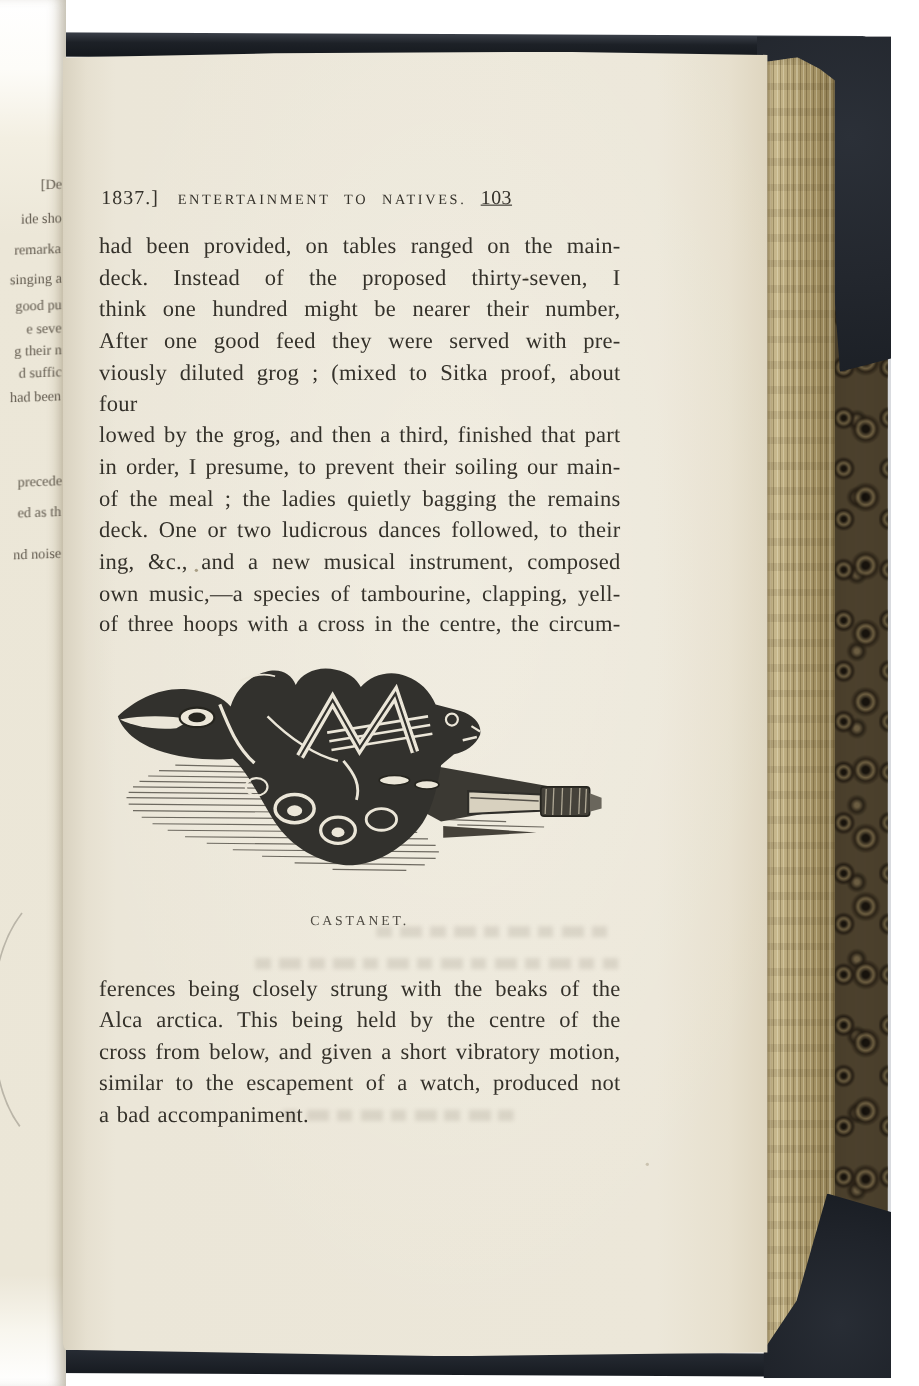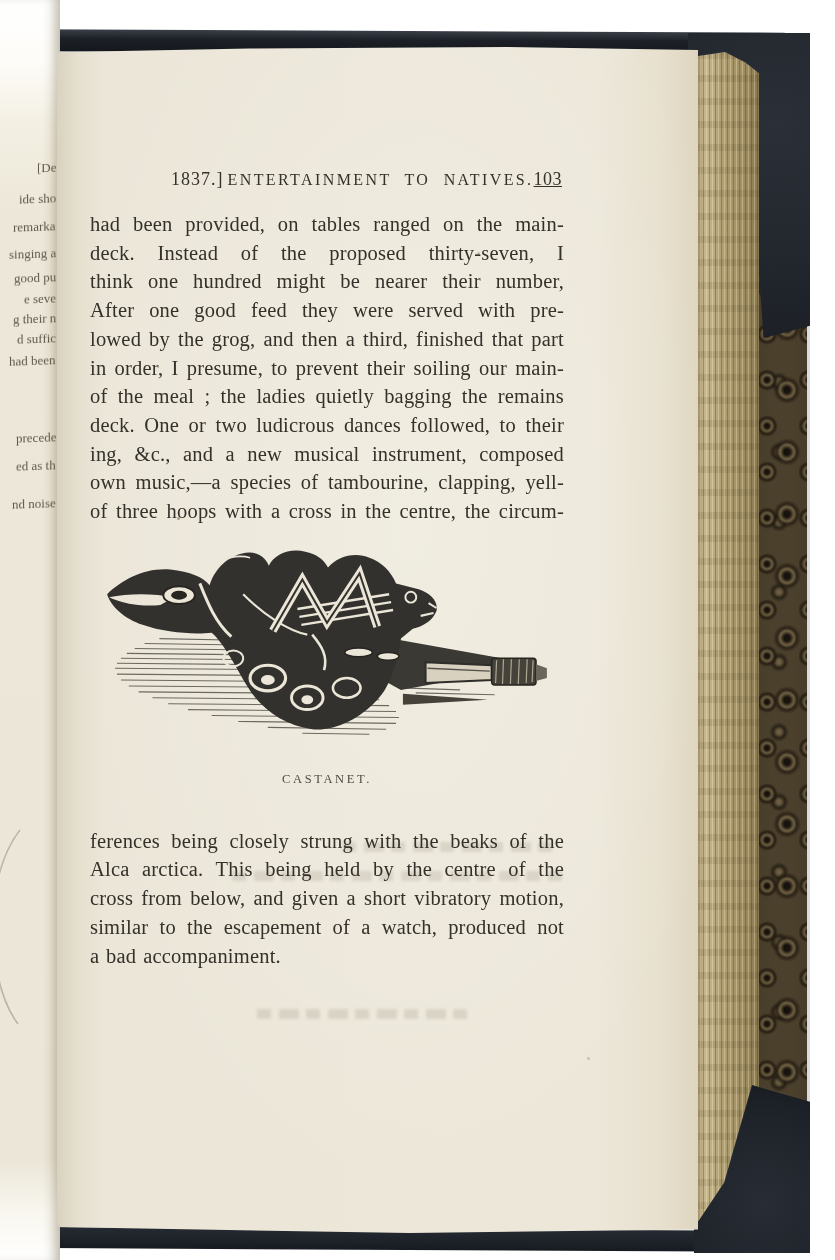--- a/index.html
+++ b/index.html
@@ -49,23 +49,23 @@
 
   
   .page{position:absolute;left:57px;top:47px;width:641px;height:1186px;z-index:5;
     background:
       radial-gradient(ellipse at 55% 40%, rgba(255,255,250,.25), rgba(0,0,0,0) 70%),
       linear-gradient(90deg,#d9d2c0 0px,#e6e0d0 22px,#ebe6d8 48px,#ece7d9 540px,#e7e0ce 605px,#ded5bf 641px);
     clip-path:polygon(0 .45%,30% .12%,70% 0,100% .25%,100% 99.7%,55% 100%,0 99.5%);
     border-bottom-left-radius:14px;}
   .content{position:absolute;left:33px;top:122px;width:474px;color:#34312a;}
 
-  .page-header{display:flex;justify-content:flex-end;align-items:baseline;padding:0 2px;}
+  .page-header{display:flex;justify-content:flex-start;align-items:baseline;padding:0 2px;gap:13px;}
   .hdr-year{font-size:18px;letter-spacing:1px;}
-  .hdr-title{font-size:16px;letter-spacing:2.4px;word-spacing:7px;padding-left:4px;}
+  .hdr-title{font-size:13px;letter-spacing:2.4px;word-spacing:7px;padding-left:4px;}
   .hdr-num{font-size:18px;letter-spacing:.5px;text-decoration:underline;}
 
   .para{margin-top:20px;}
   .para .tl{font-size:20.5px;line-height:28.7px;text-align:justify;text-align-last:justify;
     letter-spacing:.2px;word-spacing:1.5px;}
   .para .last{text-align-last:left;}
   .p2{margin-top:40px;}
 
   figure{margin:14px 0 0 0;text-align:center;}
   figcaption{margin-top:16px;font-size:12.5px;letter-spacing:2.6px;color:#4f4b43;}
@@ -121,20 +121,21 @@
         <span class="hdr-year">1837.]</span>
         <span class="hdr-title">ENTERTAINMENT TO NATIVES.</span>
         <span class="hdr-num">103</span>
       </div>
 
       <div class="para">
         <div class="tl">had been provided, on tables ranged on the main-</div>
         <div class="tl">deck.  Instead of the proposed thirty-seven, I</div>
         <div class="tl">think one hundred might be nearer their number,</div>
         <div class="tl">After one good feed they were served with pre-</div>
+        <div class="tl">viously diluted grog ; (mixed to Sitka proof, about four</div>
         <div class="tl">lowed by the grog, and then a third, finished that part</div>
         <div class="tl">in order, I presume, to prevent their soiling our main-</div>
         <div class="tl">of the meal ;  the ladies quietly bagging the remains</div>
         <div class="tl">deck.  One or two ludicrous dances followed, to their</div>
         <div class="tl">ing, &amp;c., and a new musical instrument, composed</div>
         <div class="tl">own music,—a species of tambourine, clapping, yell-</div>
         <div class="tl">of three hoops with a cross in the centre, the circum-</div>
       </div>
 
       <figure>

